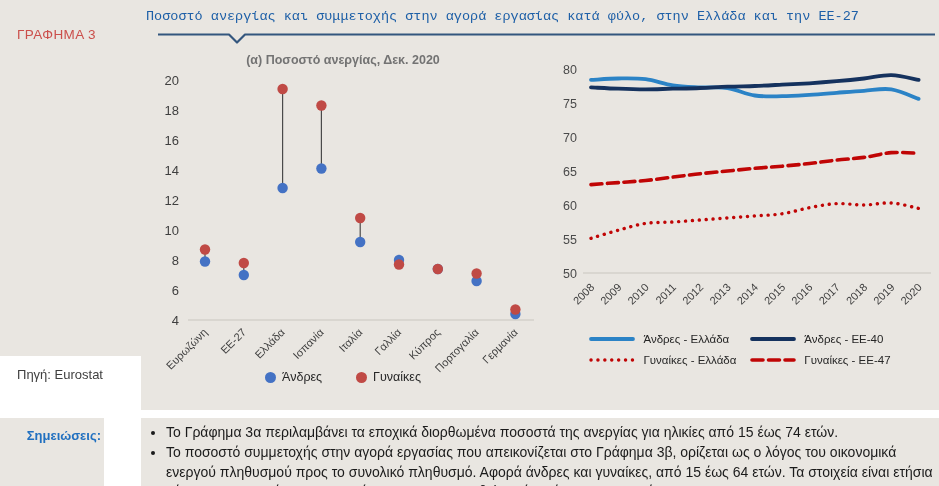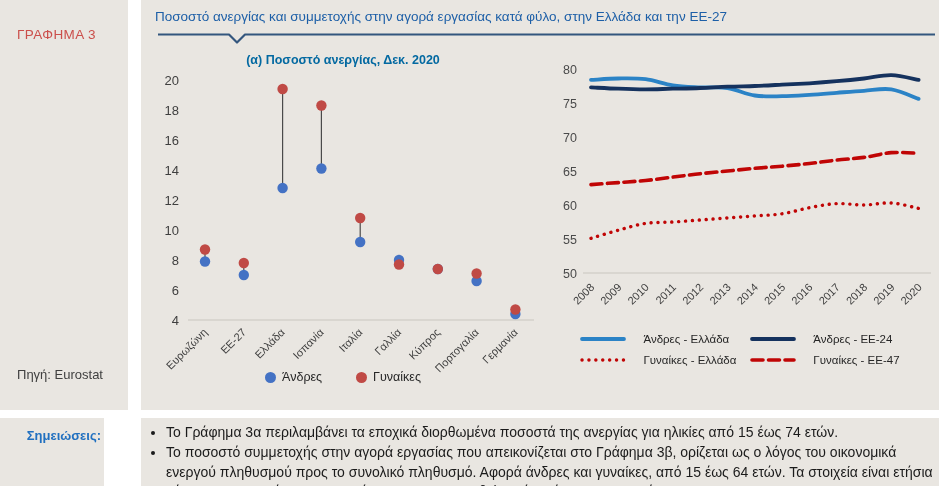--- a/index.html
+++ b/index.html
@@ -1,45 +1,45 @@
 <!DOCTYPE html>
 <html><head>
 <meta charset="utf-8">
 <style>
   html,body{margin:0;padding:0;background:#ffffff;}
   body{font-family:"Liberation Sans",sans-serif;-webkit-font-smoothing:antialiased;}
   .root{position:relative;width:939px;height:486px;background:#ffffff;overflow:hidden;}
   .panel{position:absolute;background:#e9e6e1;}
-  #p-tl{left:0;top:0;width:128px;height:410px;}
+  #p-tl{left:0;top:0;width:128px;height:356px;padding-left:16px;}
   #p-tr{left:141px;top:0;width:798px;height:410px;}
   #p-bl{left:0;top:418px;width:104px;height:68px;}
   #p-br{left:141px;top:418px;width:798px;height:68px;}
 
   .figure-label{position:absolute;left:17px;top:27px;color:#cb4f4b;font-size:13.5px;letter-spacing:.4px;white-space:nowrap;}
   .source{position:absolute;left:17px;top:367px;font-size:13px;color:#404040;white-space:nowrap;}
 
-  .main-title{padding:7px 8px 0 14px;font-size:13.5px;color:#1d5fa7;line-height:19px;white-space:nowrap;}
+  .main-title{padding:7px 8px 0 5px;font-size:13.5px;color:#1d5fa7;line-height:19px;white-space:nowrap;font-family:Liberation Mono, monospace;}
   .divider{display:block;margin:5px 0 0 16px;}
 
   .charts{display:flex;align-items:flex-start;}
   .chart{display:flex;flex-direction:column;}
   .chart-a{width:390px;margin-left:7px;}
   .chart-b{width:398px;margin-left:3px;}
-  .chart-title{text-align:center;font-weight:bold;font-size:12.5px;color:#0369a1;margin-top:5px;line-height:16px;white-space:nowrap;}
+  .chart-title{text-align:center;font-weight:bold;font-size:12.5px;color:#737373;margin-top:5px;line-height:16px;white-space:nowrap;}
   svg.canvas{display:block;font-family:"Liberation Sans",sans-serif;}
   .tick-lg{font-size:13px;fill:#3f3f3f;}
   .tick-md{font-size:12.5px;fill:#4a4a4a;}
   .tick-sm{font-size:11px;fill:#3f3f3f;}
 
   .legend-a{display:flex;justify-content:center;gap:34px;font-size:12.5px;color:#262626;margin-top:-4px;}
   .lg-a-item{display:inline-flex;align-items:center;gap:6px;white-space:nowrap;}
   .lg-a-item .dot{width:11px;height:11px;border-radius:50%;display:inline-block;}
 
   .legend-b{display:grid;grid-template-columns:auto auto;justify-content:center;column-gap:14px;row-gap:9px;font-size:11.5px;color:#262626;margin-top:4px;}
-  .lg-b-item{display:inline-flex;align-items:center;gap:17px;white-space:nowrap;}
+  .lg-b-item{display:inline-flex;align-items:center;gap:8px;white-space:nowrap;}
 
   .notes-label{text-align:right;padding:10px 3px 0 0;font-weight:bold;color:#2170c0;font-size:13px;}
   .notes ul{margin:5px 0 0 0;padding-left:25px;}
   .notes li{font-size:14px;color:#1b1b1b;line-height:1.38;margin-bottom:1px;}
 </style>
 </head>
 <body>
 
 <div class="root">
 
@@ -150,21 +150,21 @@
             <span class="lg-b-item">
               <svg width="46" height="8">
                 <line x1="2" y1="4" x2="44" y2="4" stroke="#2b83c6" stroke-width="3.8" stroke-linecap="round"></line>
               </svg>
               <span>Άνδρες - Ελλάδα</span>
             </span>
             <span class="lg-b-item">
               <svg width="46" height="8">
                 <line x1="2" y1="4" x2="44" y2="4" stroke="#15325e" stroke-width="3.8" stroke-linecap="round"></line>
               </svg>
-              <span>Άνδρες - ΕΕ-24</span>
+              <span>Άνδρες - ΕΕ-40</span>
             </span>
             <span class="lg-b-item">
               <svg width="46" height="8">
                 <line x1="2" y1="4" x2="44" y2="4" stroke="#c00505" stroke-width="3.4" stroke-linecap="round" stroke-dasharray="0.1,6.8"></line>
               </svg>
               <span>Γυναίκες - Ελλάδα</span>
             </span>
             <span class="lg-b-item">
               <svg width="46" height="8">
                 <line x1="2" y1="4" x2="44" y2="4" stroke="#c00505" stroke-width="3.6" stroke-linecap="round" stroke-dasharray="11,5.5"></line>

